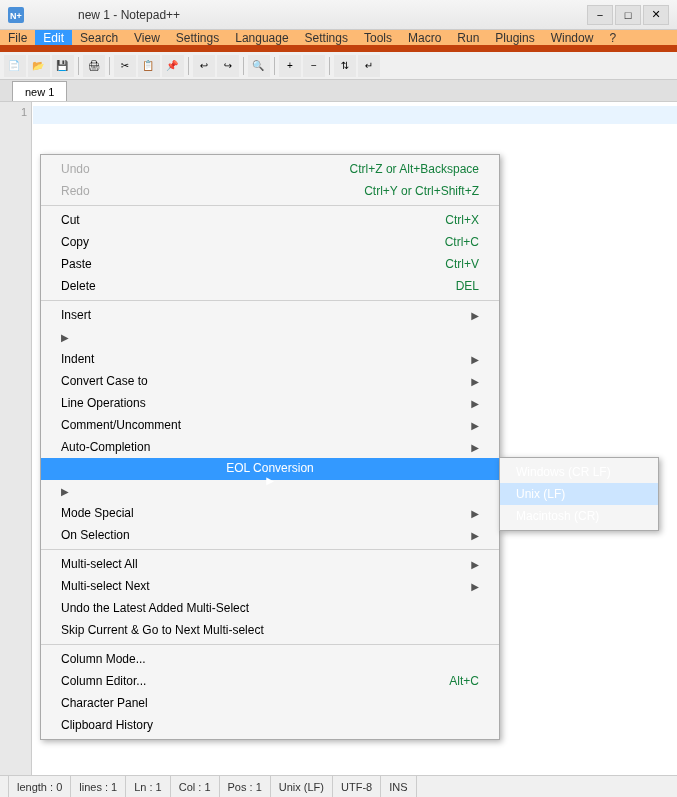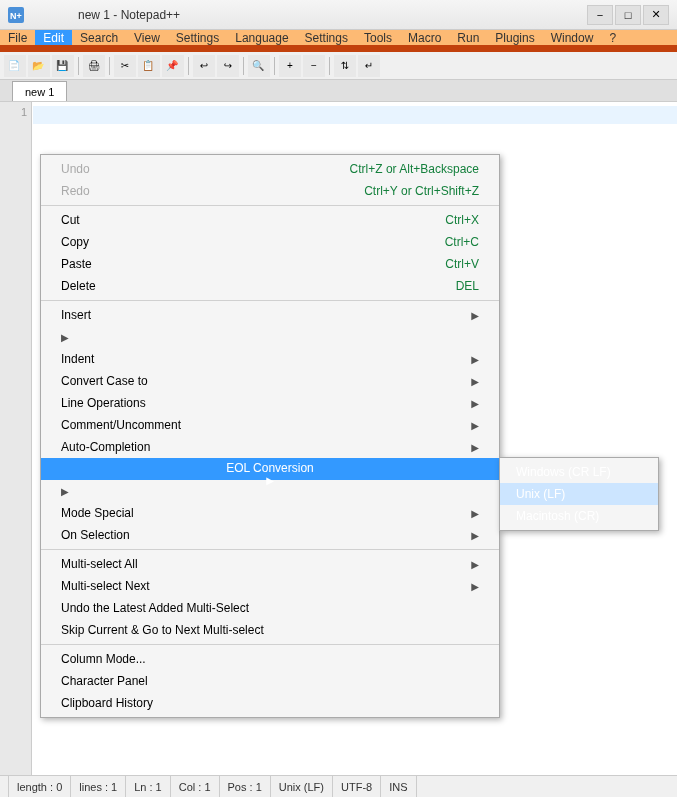--- a/index.html
+++ b/index.html
@@ -426,20 +426,24 @@
         <div class="dropdown-item">
           <span class="dropdown-item-label">Skip Current &amp; Go to Next Multi-select</span>
         </div>
       </div>
 
       <div class="menu-section">
         <div class="dropdown-item">
           <span class="dropdown-item-label">Column Mode...</span>
         </div>
         <div class="dropdown-item">
+          <span class="dropdown-item-label">Column Editor...</span>
+          <span class="dropdown-item-shortcut">Alt+C</span>
+        </div>
+        <div class="dropdown-item">
           <span class="dropdown-item-label">Character Panel</span>
         </div>
         <div class="dropdown-item">
           <span class="dropdown-item-label">Clipboard History</span>
         </div>
       </div>
 
     </div>
   </div>
 

